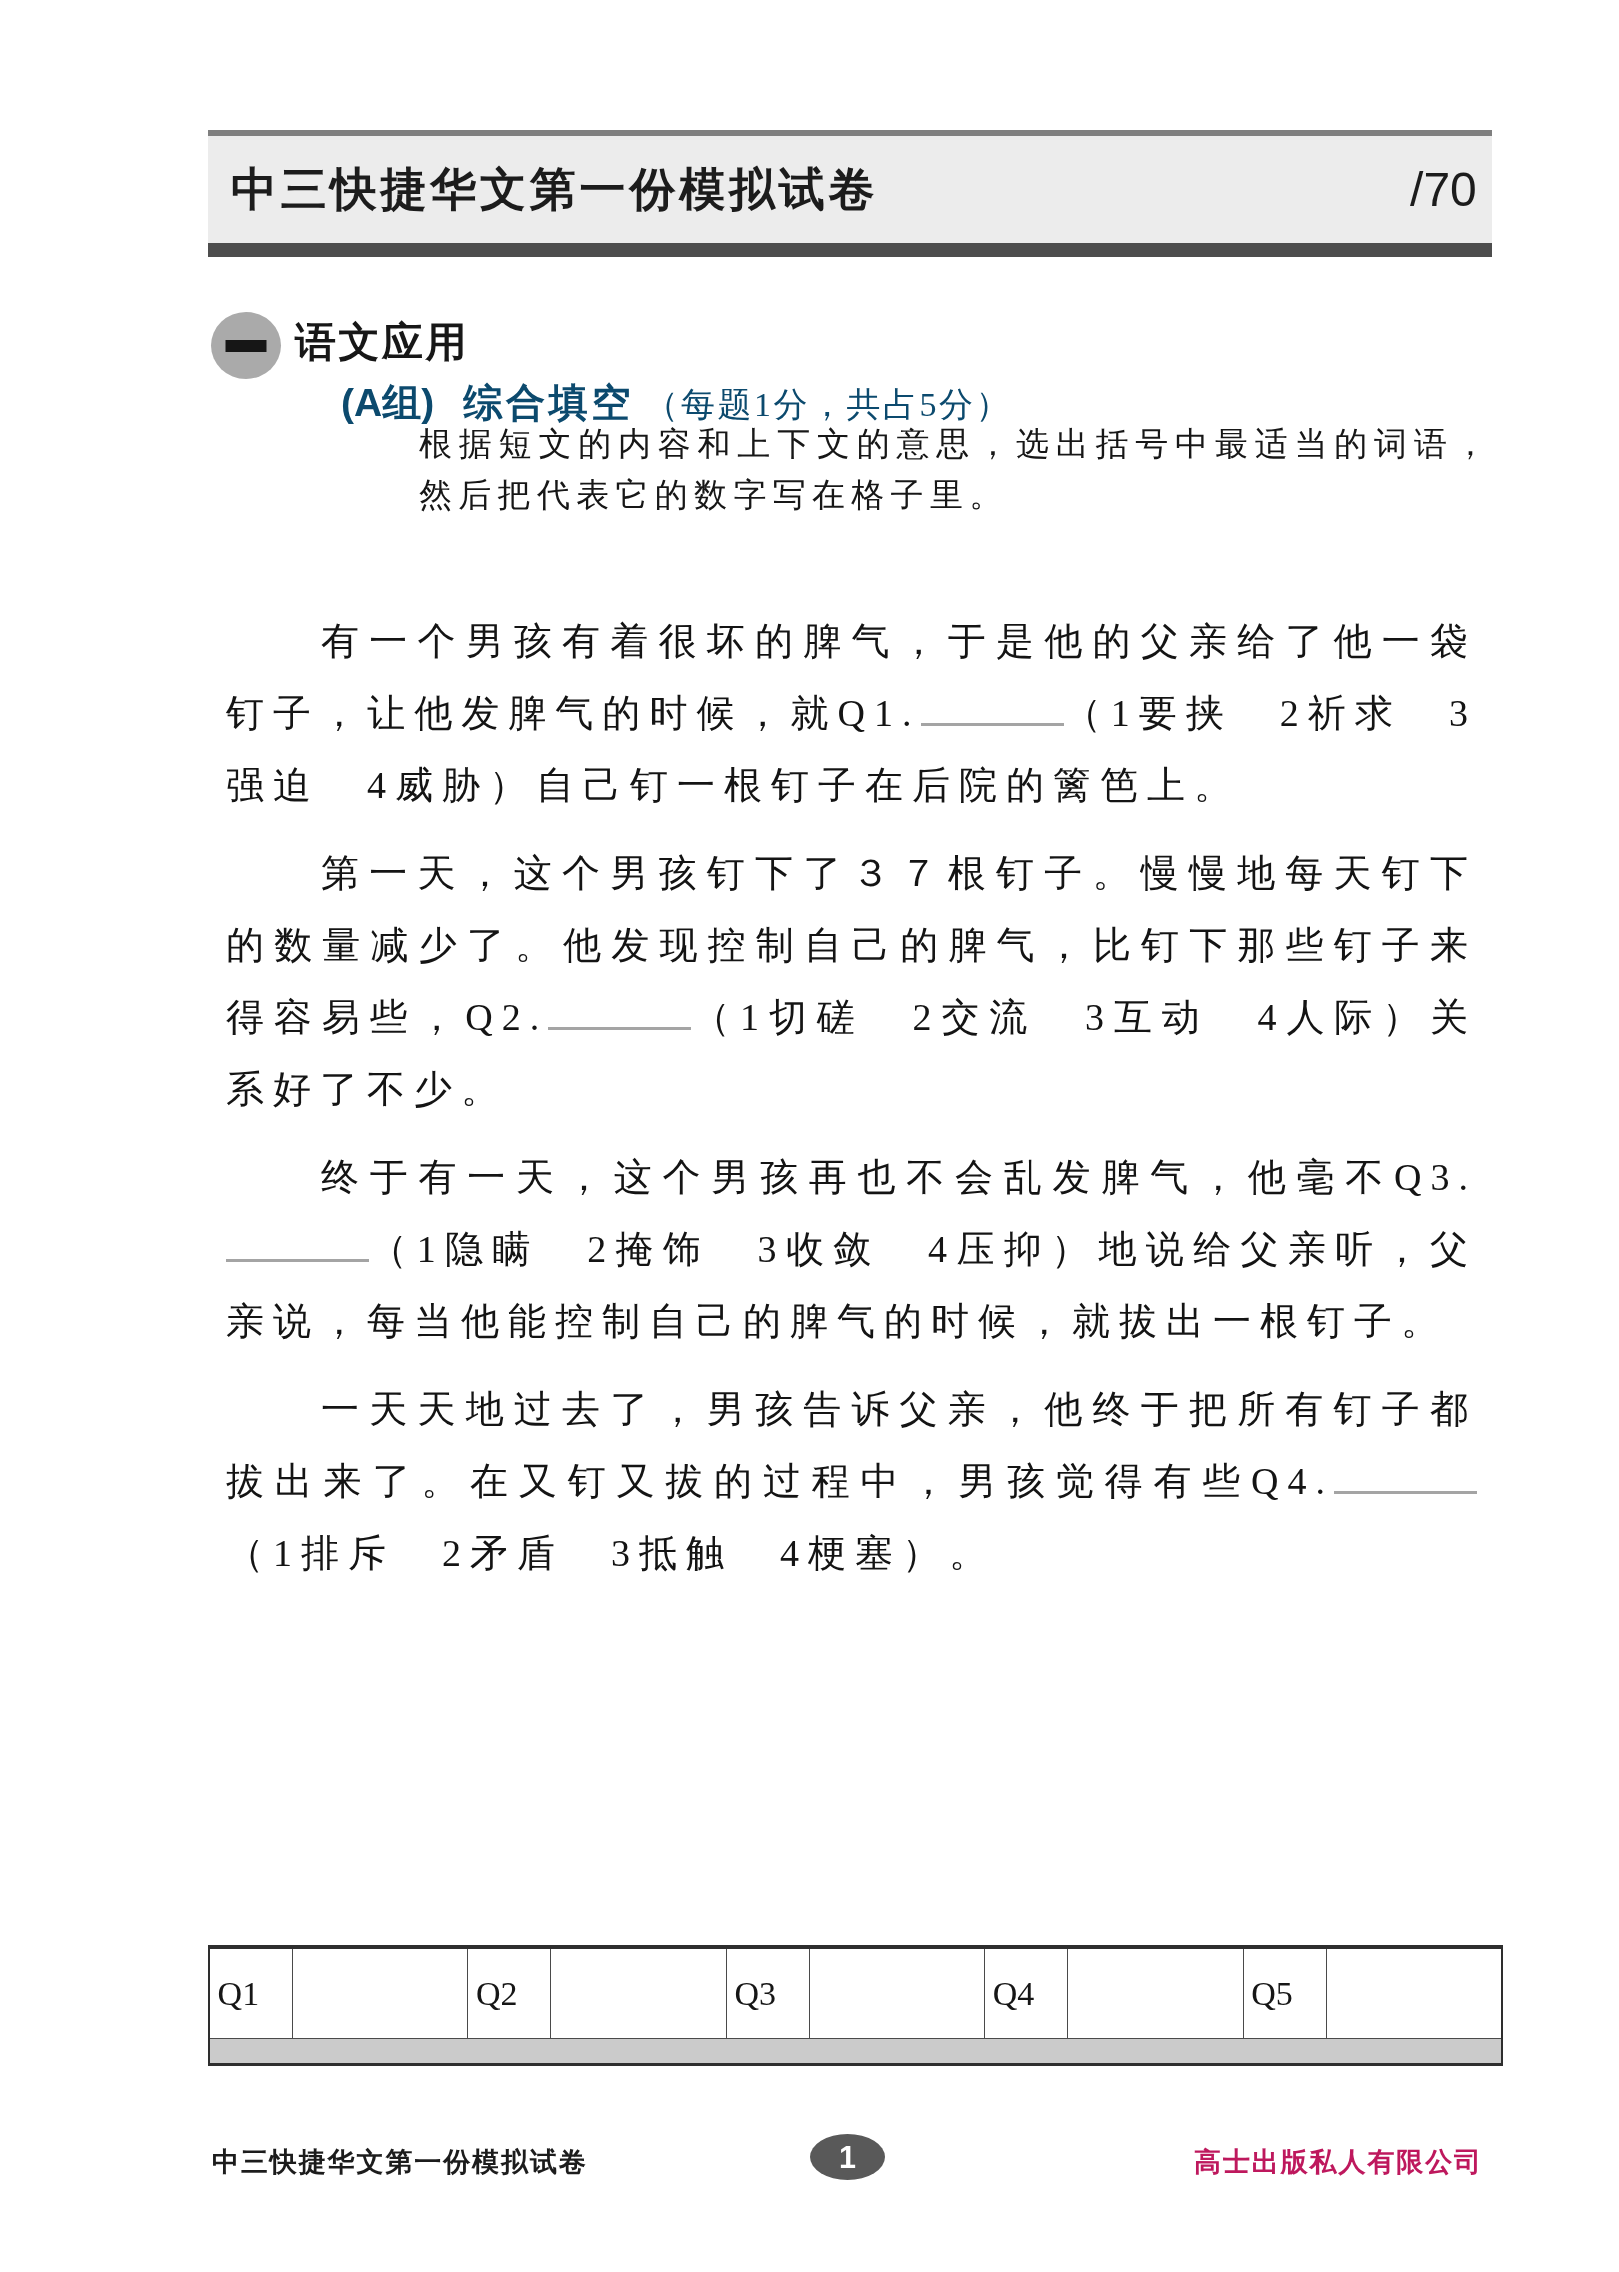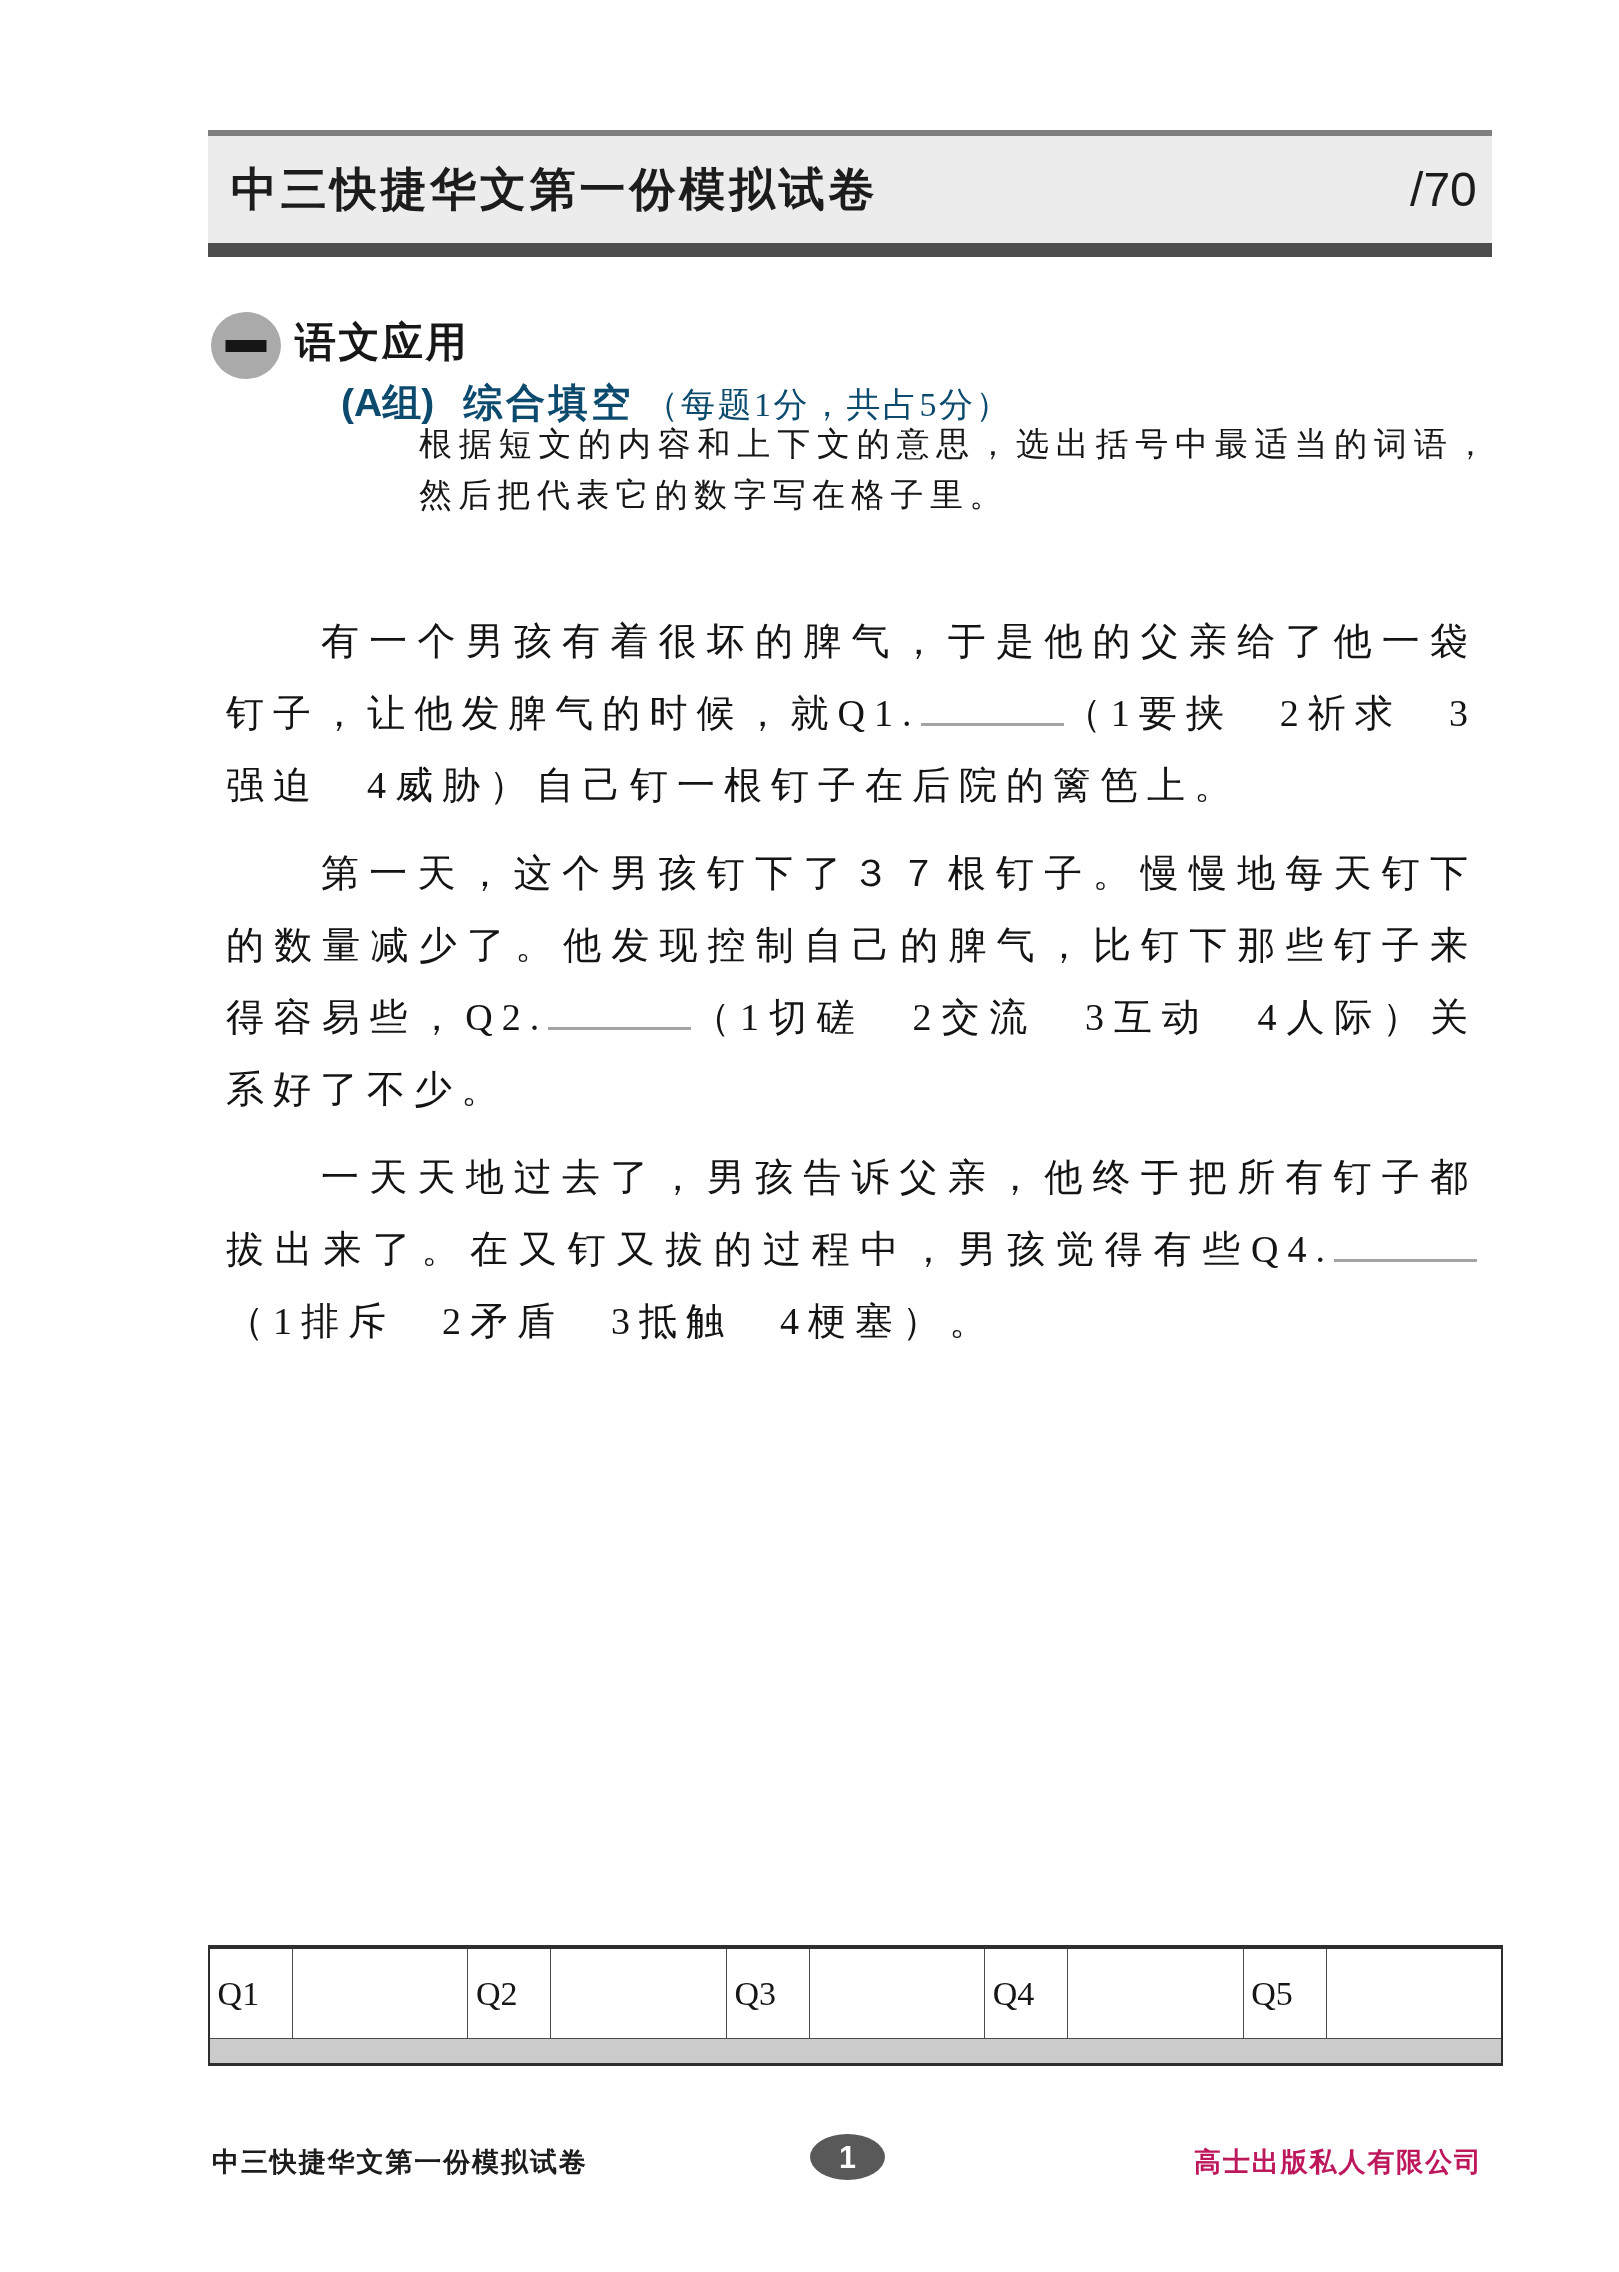--- a/index.html
+++ b/index.html
@@ -81,20 +81,21 @@
 
   <div class="subsection">
     <span class="sub-group">(A组)</span><span class="sub-title">综合填空</span><span class="sub-note">（每题1分，共占5分）</span>
   </div>
 
   <div class="instructions">根据短文的内容和上下文的意思，选出括号中最适当的词语，然后把代表它的数字写在格子里。</div>
 
   <div class="passage">
       <p class="para">有一个男孩有着很坏的脾气，于是他的父亲给了他一袋钉子，让他发脾气的时候，就Q1.<span class="blank"></span>（1要挟　2祈求　3强迫　4威胁）自己钉一根钉子在后院的篱笆上。</p>
       <p class="para">第一天，这个男孩钉下了３７根钉子。慢慢地每天钉下的数量减少了。他发现控制自己的脾气，比钉下那些钉子来得容易些，Q2.<span class="blank"></span>（1切磋　2交流　3互动　4人际）关系好了不少。</p>
+      <p class="para">终于有一天，这个男孩再也不会乱发脾气，他毫不Q3.<span class="blank"></span>（1隐瞒　2掩饰　3收敛　4压抑）地说给父亲听，父亲说，每当他能控制自己的脾气的时候，就拔出一根钉子。</p>
       <p class="para">一天天地过去了，男孩告诉父亲，他终于把所有钉子都拔出来了。在又钉又拔的过程中，男孩觉得有些Q4.<span class="blank"></span>（1排斥　2矛盾　3抵触　4梗塞）。</p>
     </div>
 
   <div class="answer-table">
     <div class="table-row">
         <div class="cell label-cell">Q1</div>
         <div class="cell answer-cell"></div>
         <div class="cell label-cell">Q2</div>
         <div class="cell answer-cell"></div>
         <div class="cell label-cell">Q3</div>

